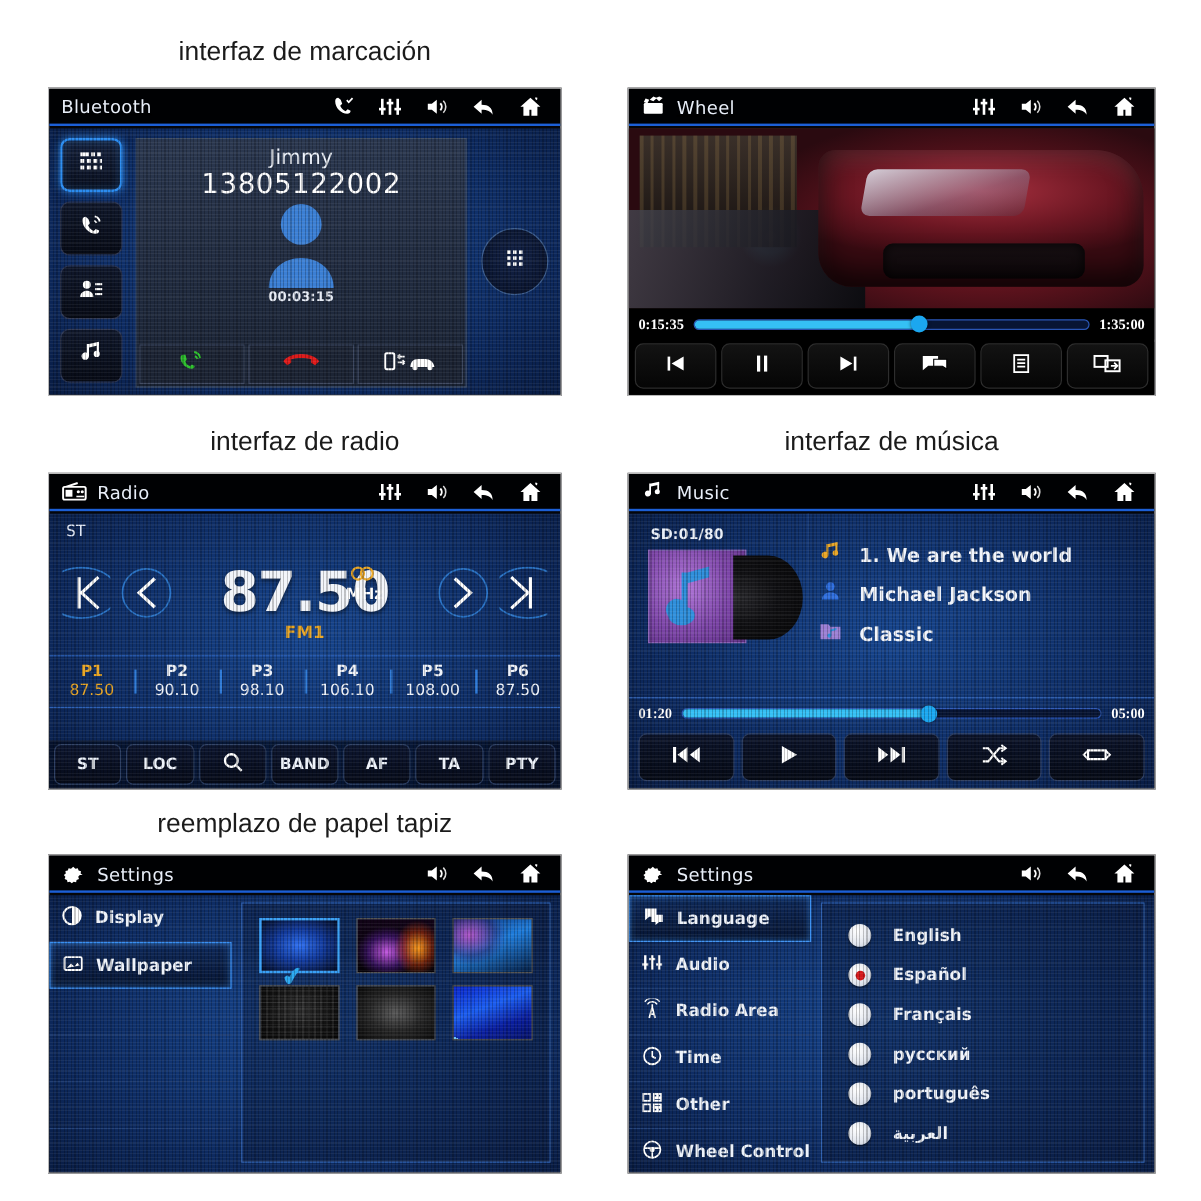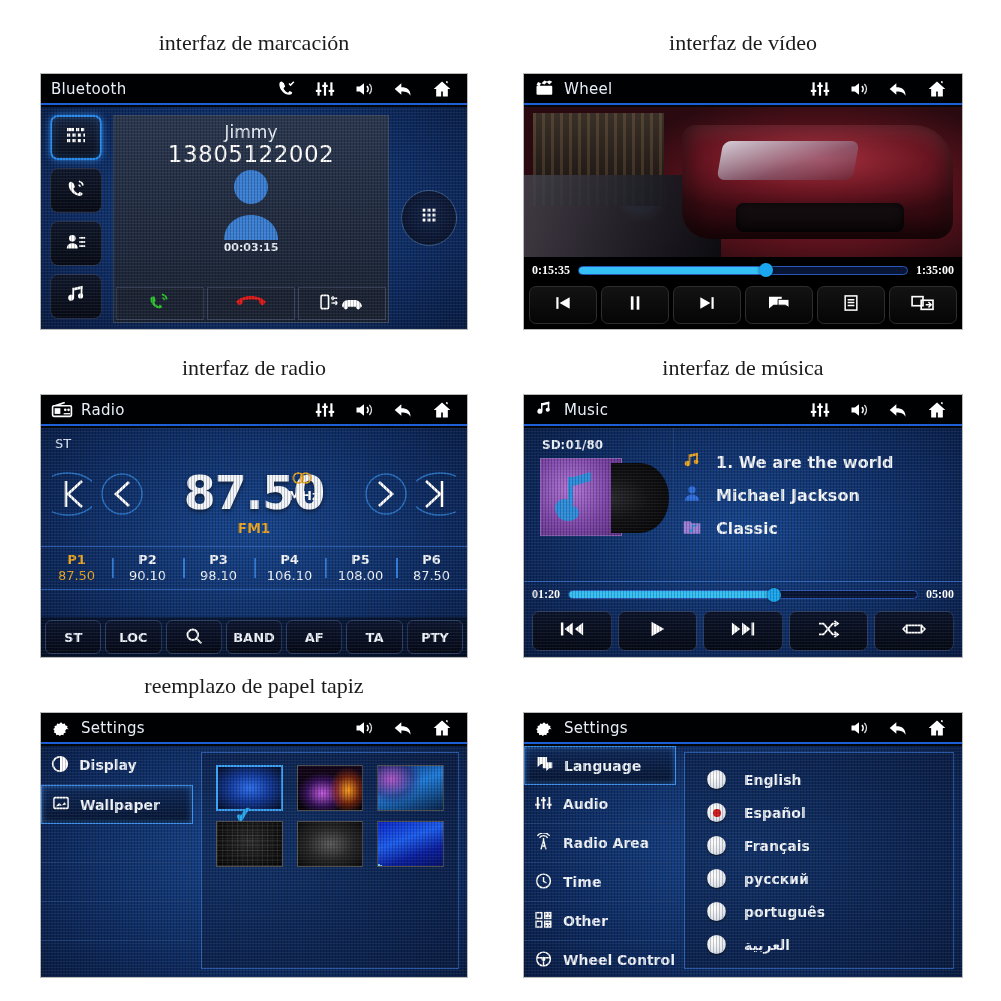--- a/index.html
+++ b/index.html
@@ -9,38 +9,38 @@
     font-family:"Liberation Sans", sans-serif;
     overflow:hidden;
   }
   .sheet { position:relative; width:1001px; height:1001px; }
 
   .caption {
     position:absolute;
     text-align:center;
     font-size:22px;
     color:#1b1b1b;
-    font-family:Liberation Serif, serif;
+    font-family:Liberation Sans, sans-serif;
     white-space:nowrap;
   }
 
   
   .screen {
     position:absolute;
     background:#05060a;
     border:1px solid #b9b9b9;
     overflow:hidden;
   }
   .titlebar {
     position:absolute; left:0; top:0; right:0; height:31px;
     background:#000103;
     display:flex; align-items:center;
     border-bottom:2px solid #1c5fd6;
   }
-  .title-left { display:flex; align-items:center; gap:8px; padding-left:10px;text-decoration:underline; }
+  .title-left { display:flex; align-items:flex-end; gap:8px; padding-left:10px;text-decoration:underline; }
   .title-text {
     color:#e8eef8; font-size:15px; letter-spacing:.3px;
     font-family:"DejaVu Sans", sans-serif;
   }
   .title-icons {
     margin-left:auto; display:flex; align-items:center; gap:17px;
     padding-right:14px;
   }
   .ticon { width:22px; height:20px; display:block; }
   .ticon svg { display:block; }
@@ -305,21 +305,20 @@
     color:#f0f4fb; font-size:14px; font-weight:bold;
     font-family:"DejaVu Sans", sans-serif;
   }
 </style>
 </head>
 <body>
 
 <div class="sheet">
 
   <div class="caption" style="left:40px;top:30px;width:428px;">interfaz de marcación</div>
-  <div class="caption" style="left:523px;top:30px;width:440px;">interfaz de vídeo</div>
   <div class="caption" style="left:40px;top:355px;width:428px;">interfaz de radio</div>
   <div class="caption" style="left:523px;top:355px;width:440px;text-align:center;">interfaz de música</div>
   <div class="caption" style="left:40px;top:673px;width:428px;">reemplazo de papel tapiz</div>
 
   <div class="screen" style="left:40px;top:73px;width:428px;height:257px;">
     <div class="titlebar">
       <div class="title-left">
         <span class="title-text">Bluetooth</span>
       </div>
       <div class="title-icons">

